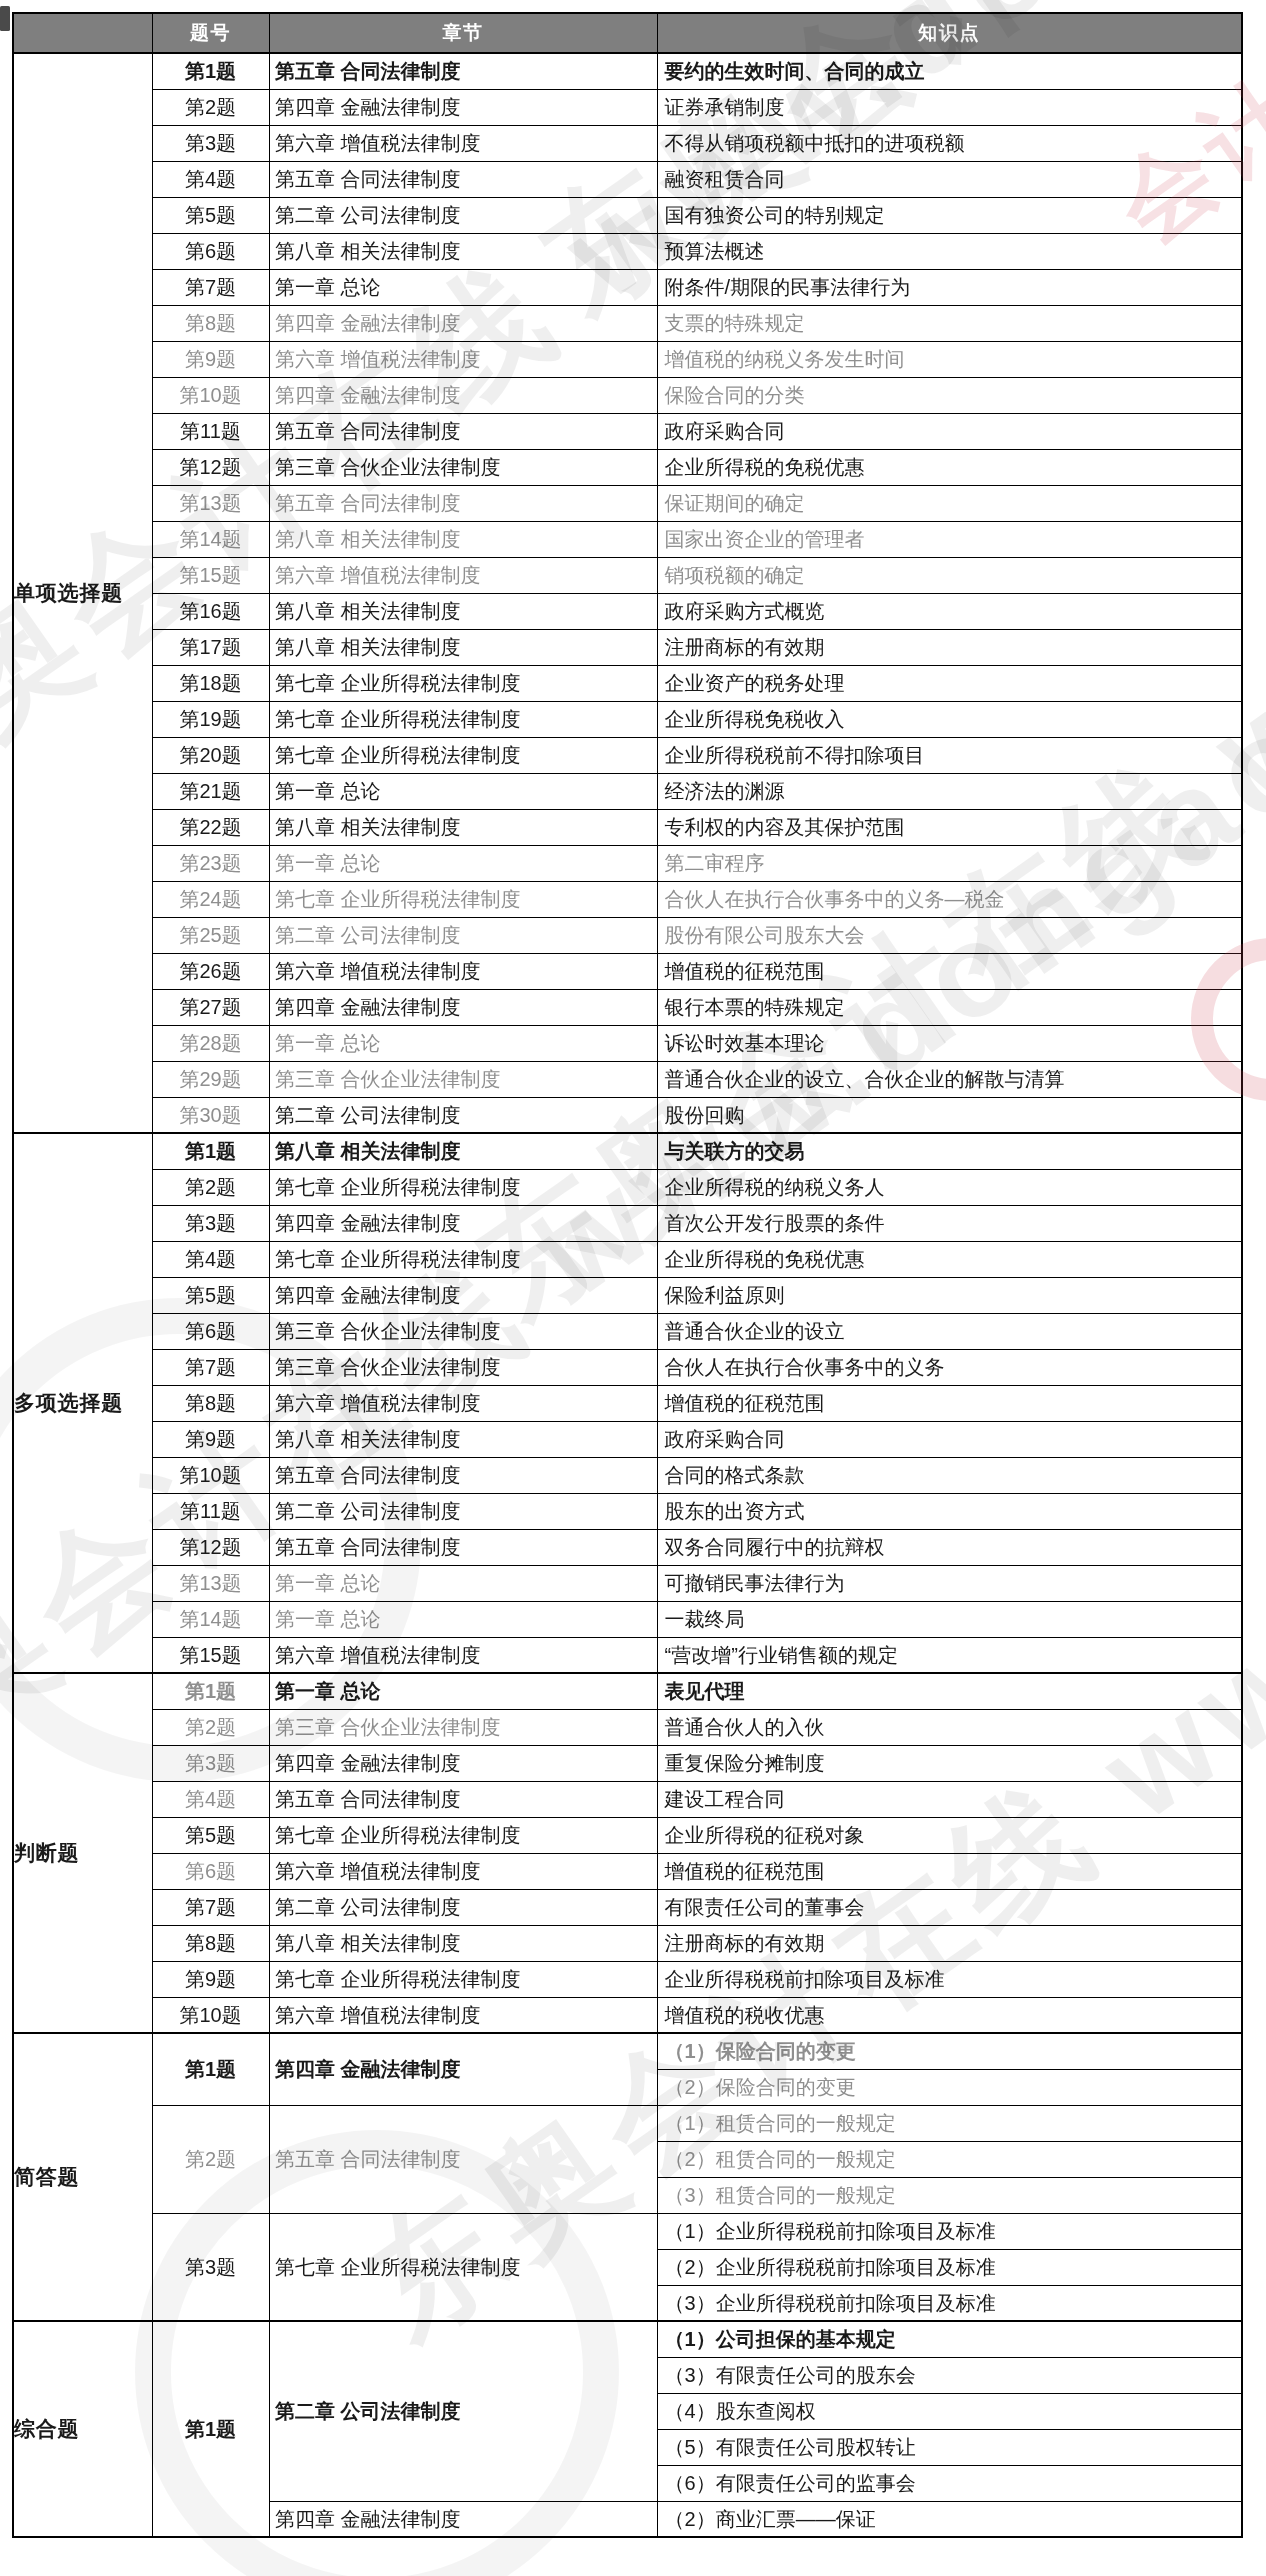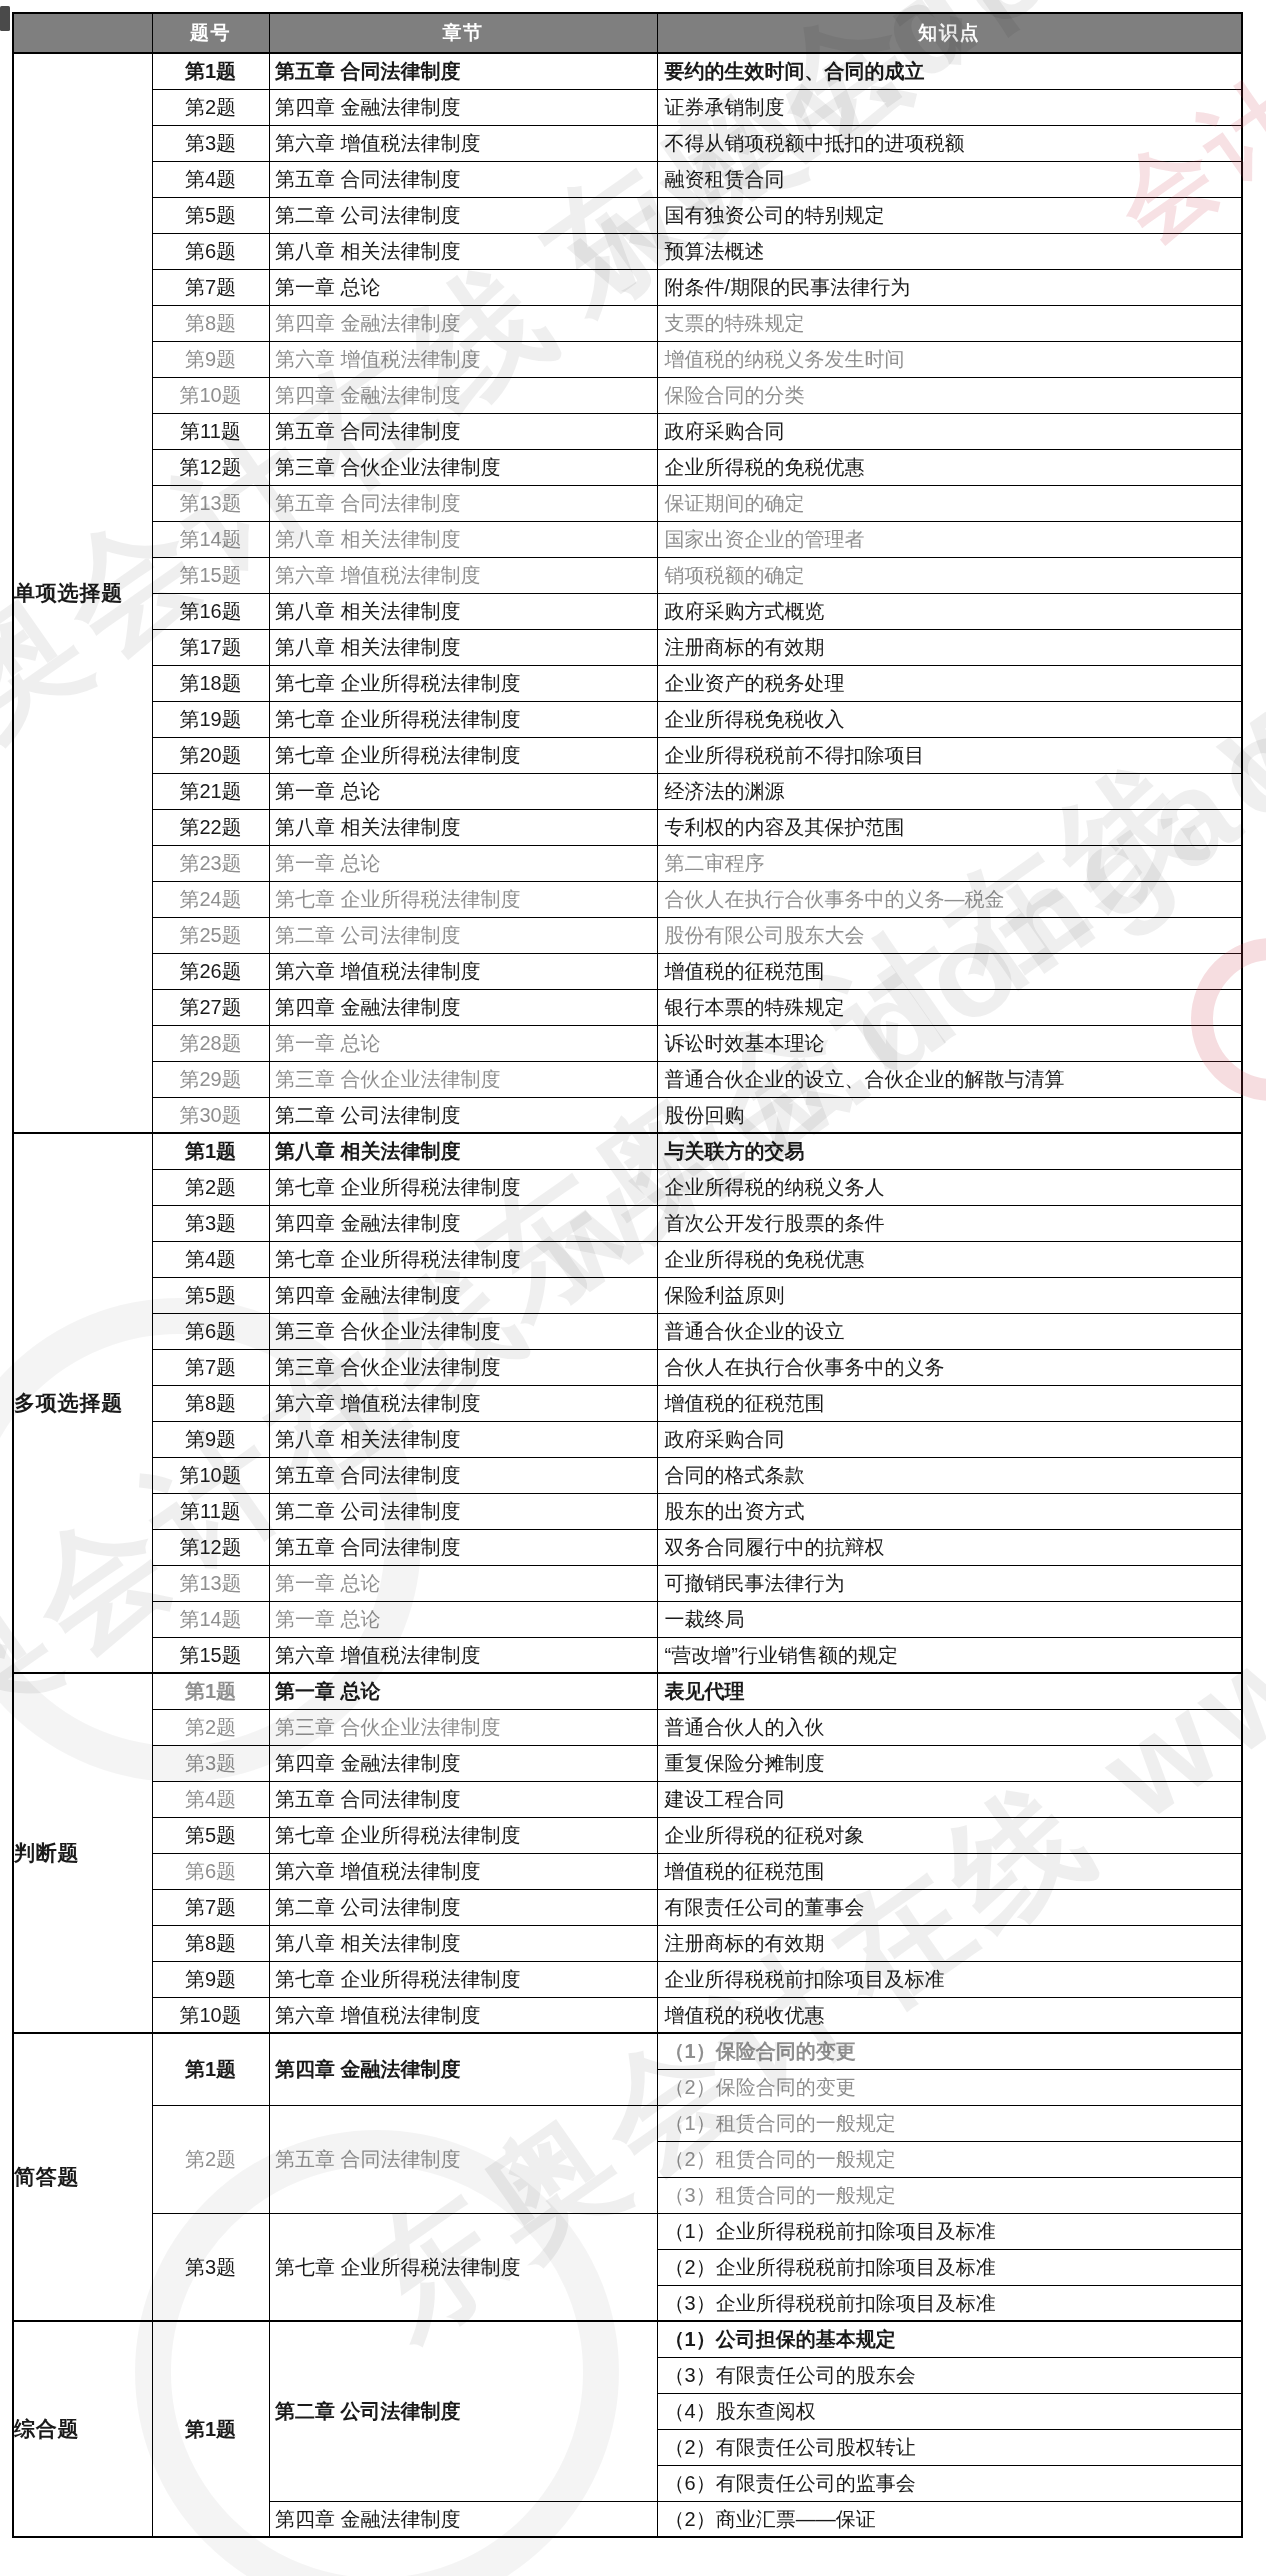--- a/index.html
+++ b/index.html
@@ -397,21 +397,21 @@
           <td class="ch" rowspan="5">第二章 公司法律制度</td>
           <td class="kp">（1）公司担保的基本规定</td>
         </tr>
         <tr>
           <td class="kp">（3）有限责任公司的股东会</td>
         </tr>
         <tr>
           <td class="kp">（4）股东查阅权</td>
         </tr>
         <tr>
-          <td class="kp">（2）有限责任公司股权转让</td>
+          <td class="kp">（5）有限责任公司股权转让</td>
         </tr>
         <tr>
           <td class="kp">（6）有限责任公司的监事会</td>
         </tr>
         <tr>
           <td class="ch">第四章 金融法律制度</td>
           <td class="kp">（2）商业汇票——保证</td>
         </tr>
       </tbody>
   </table>

